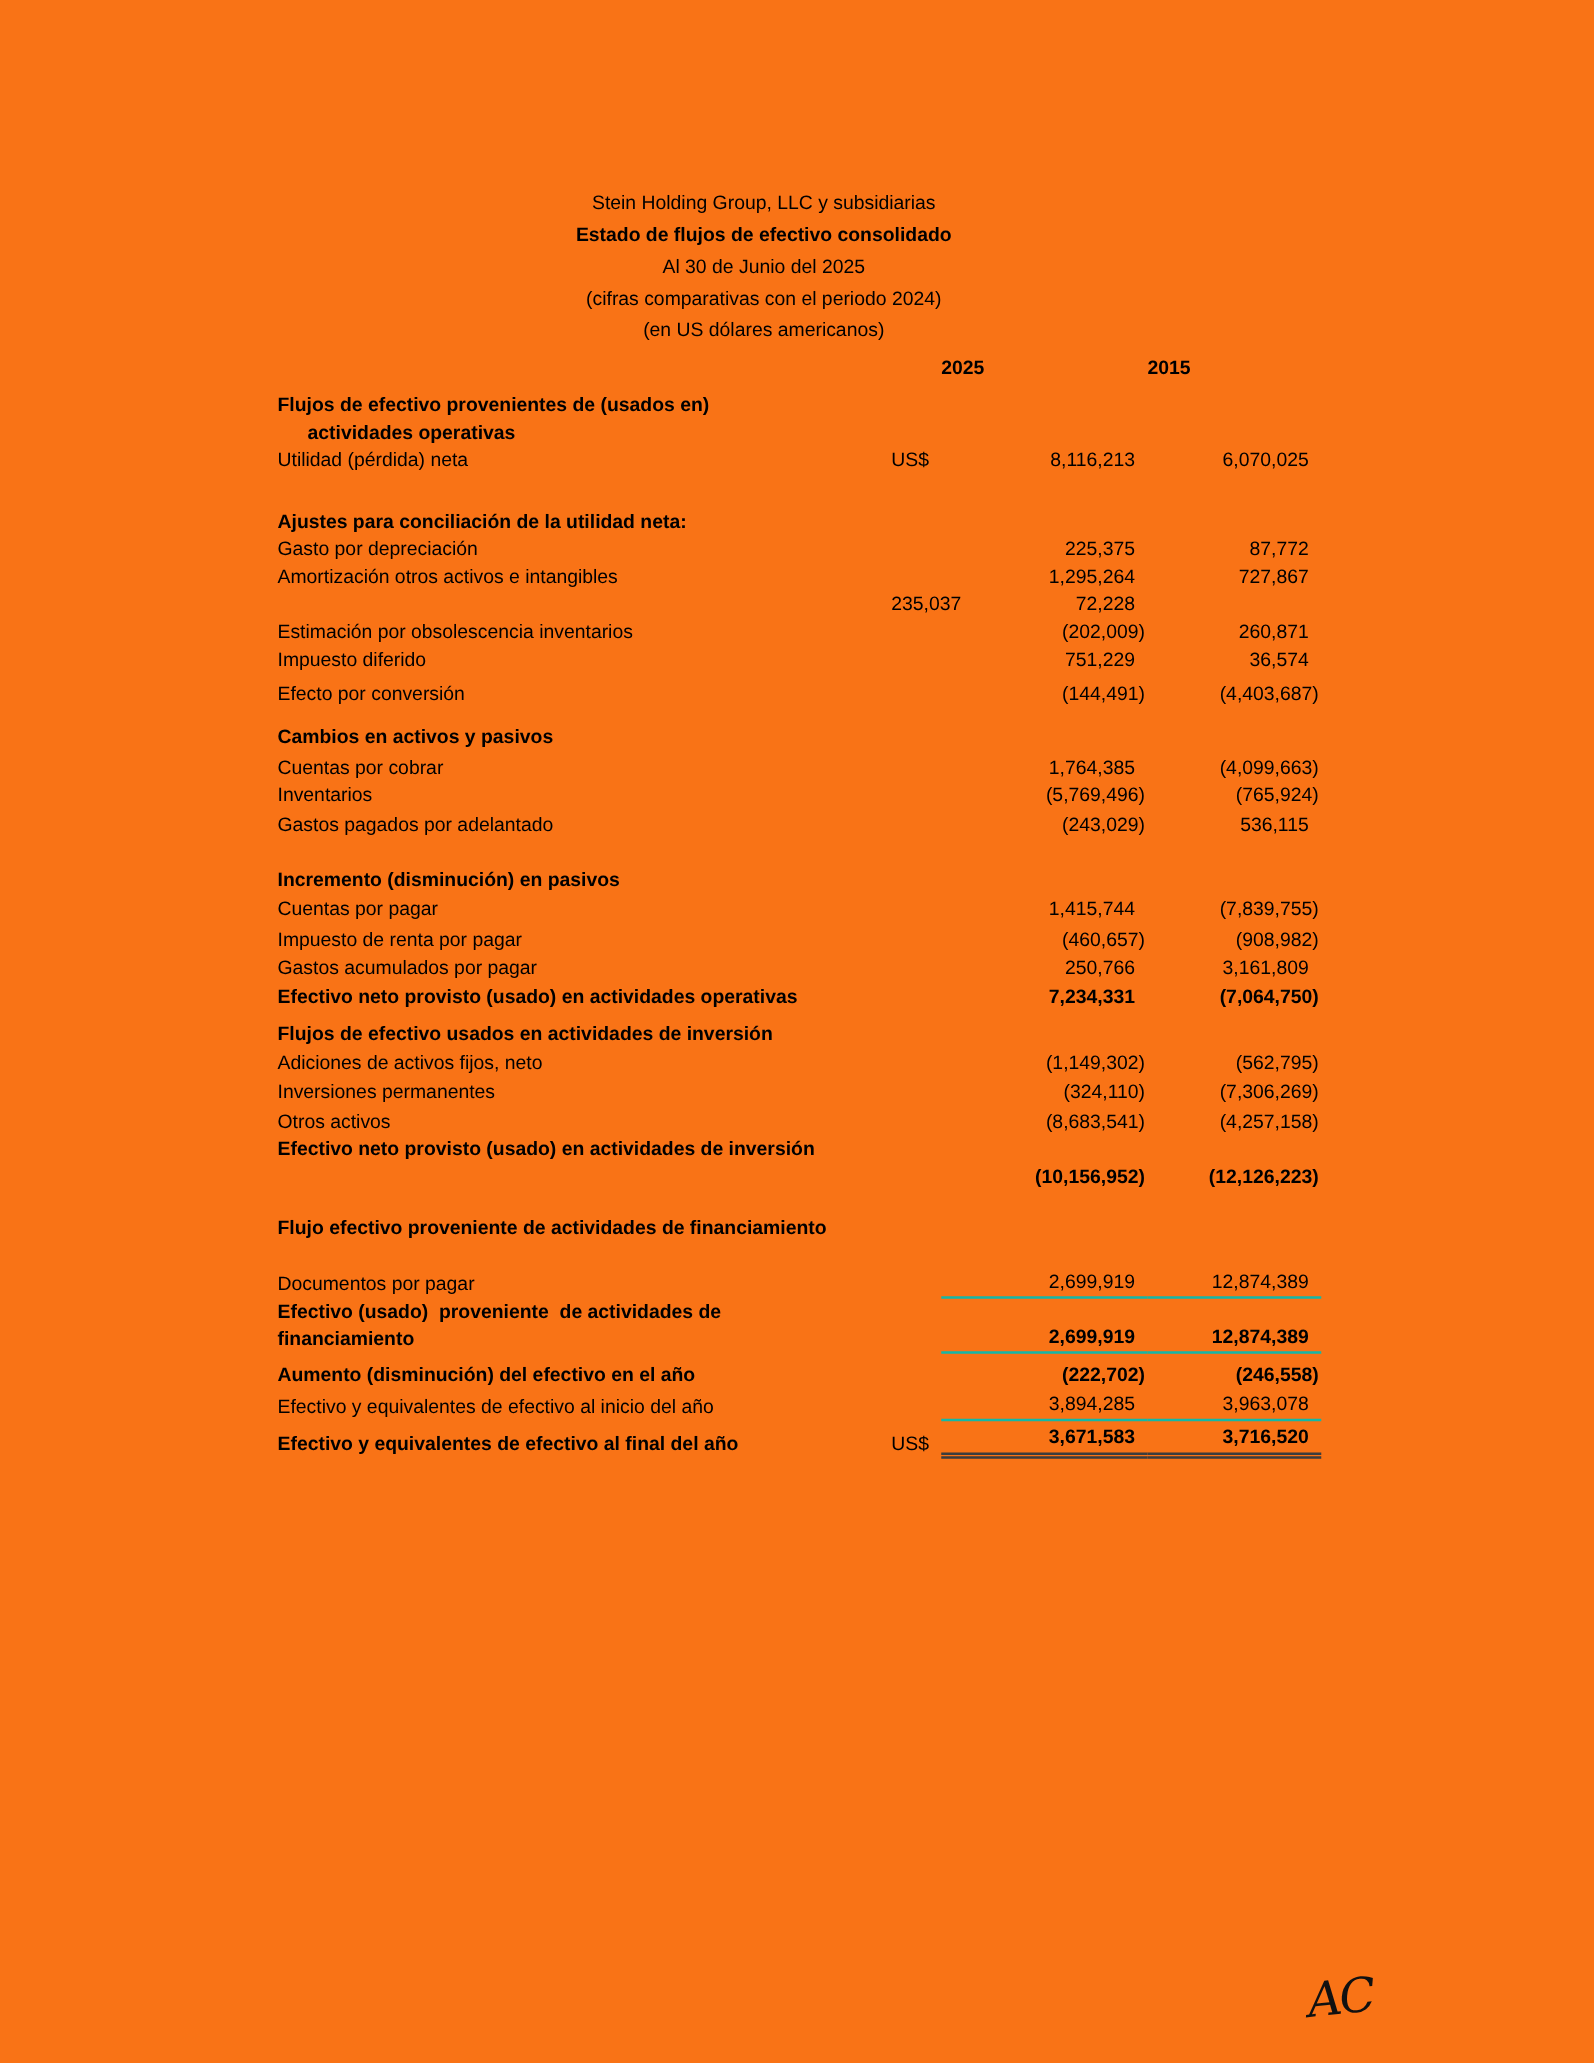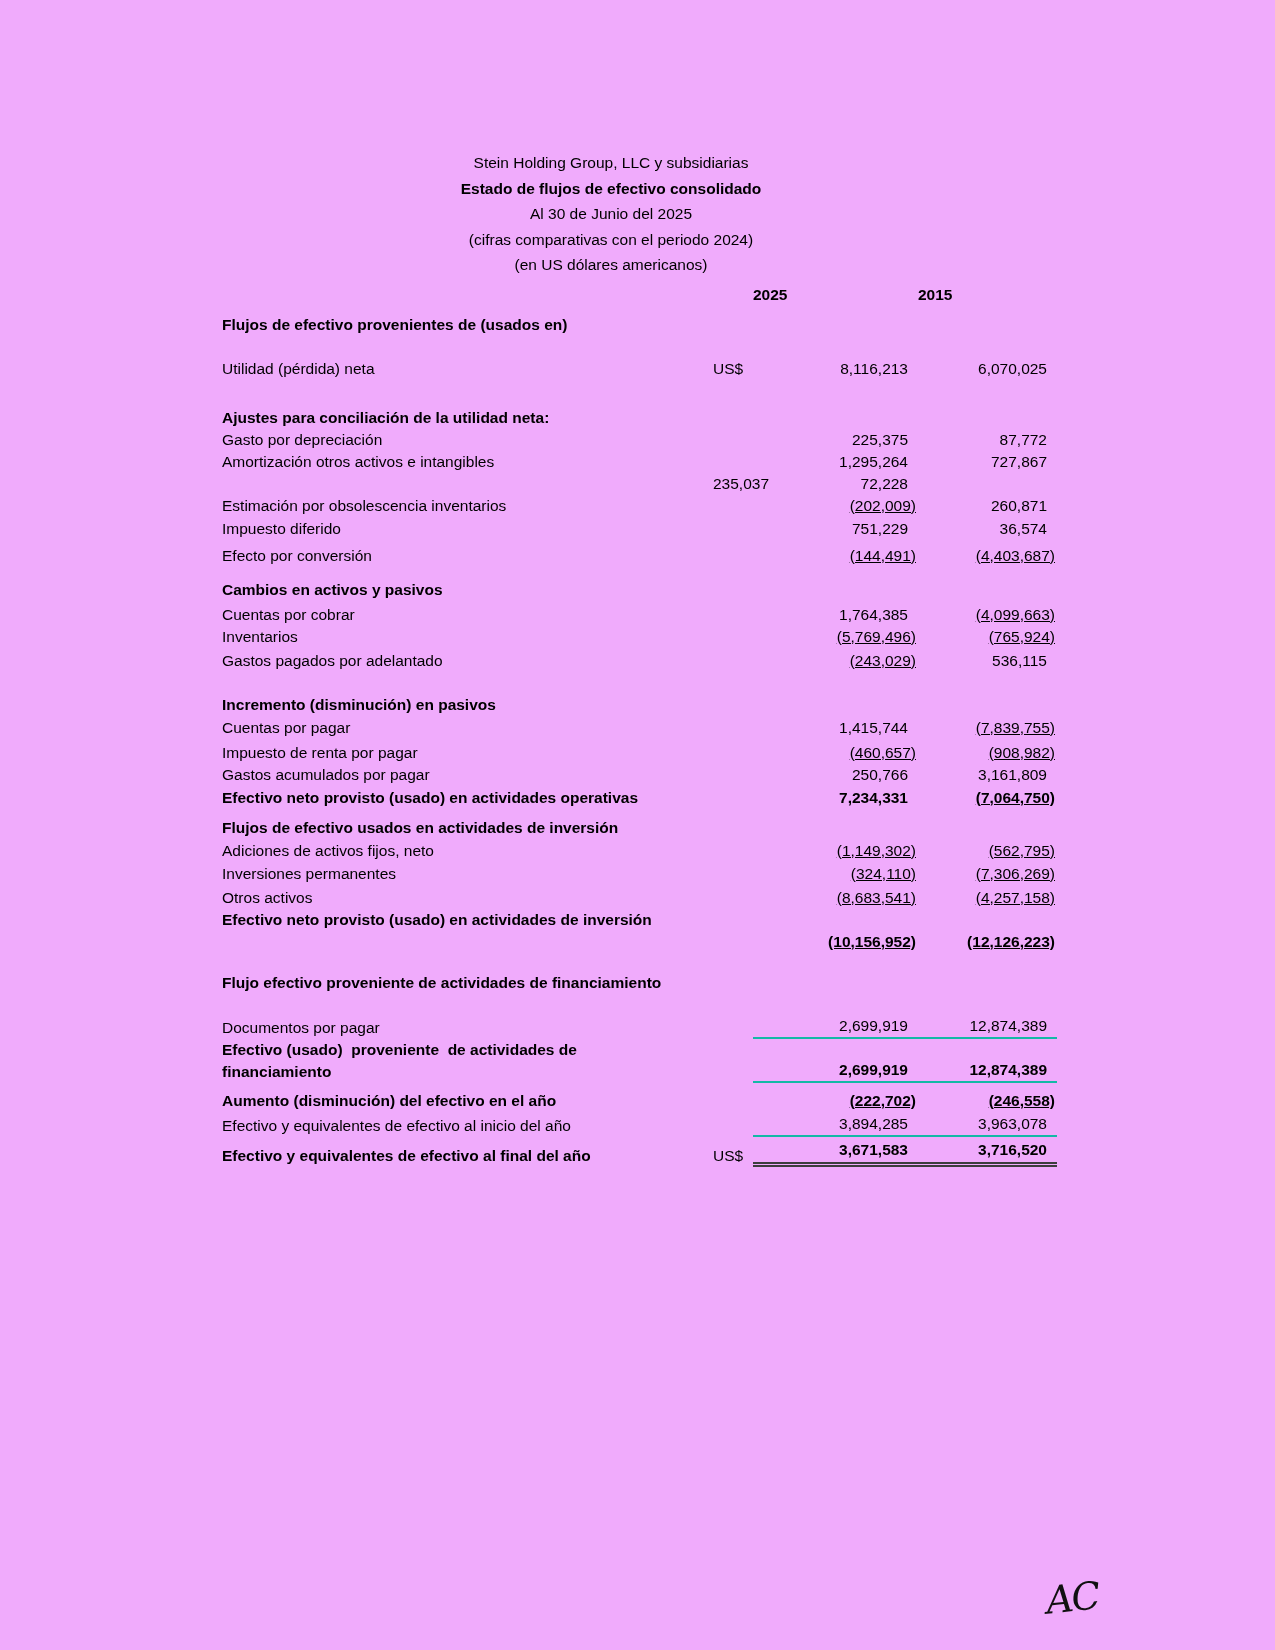--- a/index.html
+++ b/index.html
@@ -1,21 +1,21 @@
 <!DOCTYPE html>
 <html><head>
 <meta charset="utf-8">
 <style>
   html, body { margin: 0; padding: 0; background: #e8e8e8; }
   .page {
     position: relative;
     width: 1275px;
     height: 1650px;
     margin: 0 auto;
-    background: #f0abfc;
+    background: #f97316;
     font-family: "Liberation Sans", sans-serif;
     font-size: 15.5px;
     color: #000;
     overflow: hidden;
   }
   .content { padding-left: 222px; }
   .doc-header {
     margin-top: 150px;
     width: 778px;
     text-align: center;
@@ -31,21 +31,21 @@
   .years { font-weight: bold; margin-top: 6px; }
   .years .val { text-align: left; padding-right: 50px; }
   #rows { margin-top: 8px; }
   .row .lbl { white-space: pre-wrap; }
   .row.indent .lbl { padding-left: 24px; }
   .row.bold .lbl { font-weight: bold; }
   .row.wrap .lbl { max-width: 400px; }
   .cur { text-align: left; }
   .val { text-align: right; }
   .num { display: inline-block; padding-right: 10px; }
-  .num.paren { padding-right: 2px; text-decoration: underline; }
+  .num.paren { padding-right: 2px; }
   .row.bv .num { font-weight: bold; }
   .row.ul-single .val { border-bottom: 2px solid #14b8a6; }
   .row.ul-double .val { border-bottom: 5px double #3d3d3d; padding-bottom: 1px; }
   .signature {
     position: absolute;
     left: 1046px;
     top: 1576px;
     font-family: "DejaVu Serif", serif;
     font-style: italic;
     font-size: 38px;
@@ -76,20 +76,21 @@
     </div>
 
     <div id="rows">
         <div class="grid4 row bold">
     <div class="lbl">Flujos de efectivo provenientes de (usados en)</div>
     <div class="cur"></div>
     <div class="val"><span class="num"></span></div>
     <div class="val"><span class="num"></span></div>
   </div>
         <div class="grid4 row bold indent">
+    <div class="lbl">actividades operativas</div>
     <div class="cur"></div>
     <div class="val"><span class="num"></span></div>
     <div class="val"><span class="num"></span></div>
   </div>
         <div class="grid4 row">
     <div class="lbl">Utilidad (pérdida) neta</div>
     <div class="cur">US$</div>
     <div class="val"><span class="num">8,116,213</span></div>
     <div class="val"><span class="num">6,070,025</span></div>
   </div>

